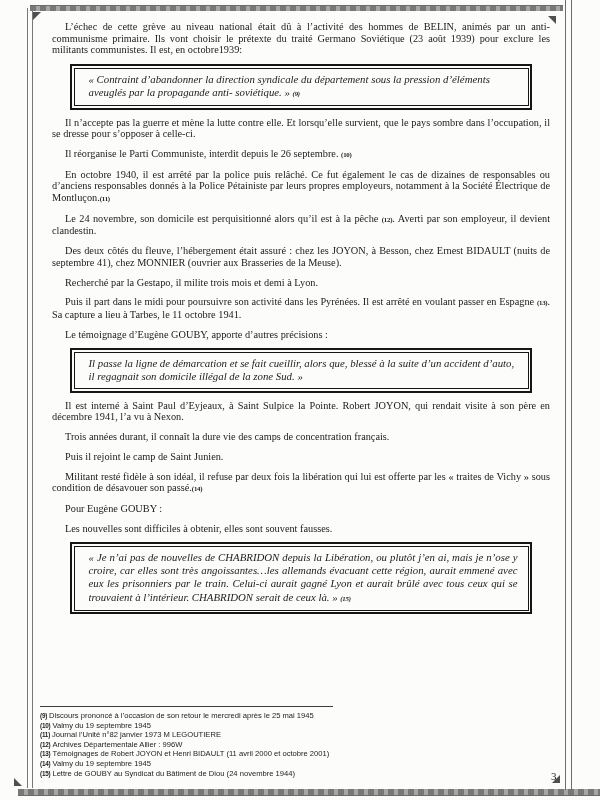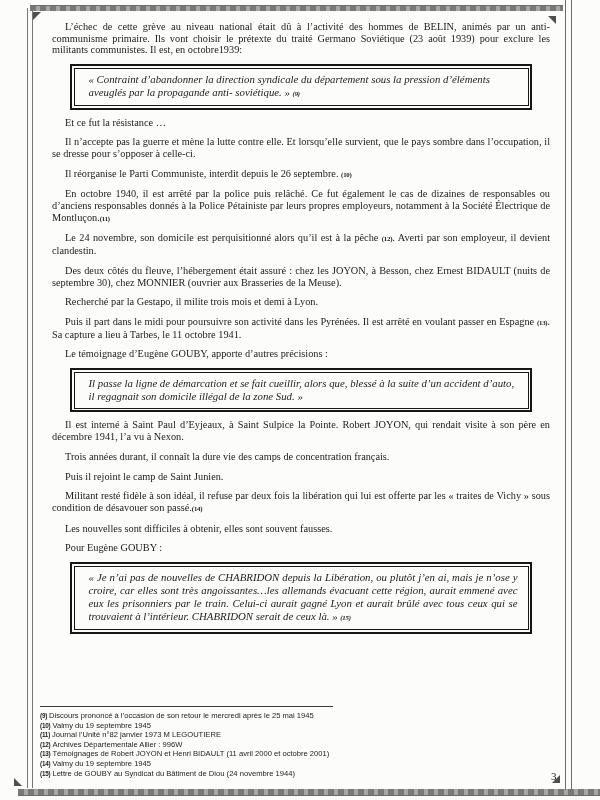--- a/index.html
+++ b/index.html
@@ -52,47 +52,46 @@
 
   <div class="content">
     <p class="para">L’échec de cette grève au niveau national était dû à l’activité des hommes de BELIN, animés par un anti-communisme primaire. Ils vont choisir le prétexte du traité Germano Soviétique (23 août 1939) pour exclure les militants communistes. Il est, en octobre1939:</p>
 
     <div class="qbox">
       <div class="qinner">
         <p><span>« Contraint d’abandonner la direction syndicale du département sous la pression d’éléments aveuglés par la propagande anti- soviétique. » </span><span class="fnref">(9)</span></p>
       </div>
     </div>
 
-    <p class="para gap">Et ce fut la résistance …</p>
 
     <p class="para gap">Il n’accepte pas la guerre et mène la lutte contre elle. Et lorsqu’elle survient, que le pays sombre dans l’occupation, il se dresse pour s’opposer à celle-ci.</p>
     <p class="para"><span>Il réorganise le Parti Communiste, interdit depuis le 26 septembre. </span><span class="fnref">(10)</span></p>
 
     <p class="para gap"><span>En octobre 1940, il est arrêté par la police puis relâché. Ce fut également le cas de dizaines de responsables ou d’anciens responsables donnés à la Police Pétainiste par leurs propres employeurs, notamment à la Société Électrique de Montluçon.</span><span class="fnref">(11)</span></p>
     <p class="para"><span>Le 24 novembre, son domicile est perquisitionné alors qu’il est à la pêche </span><span class="fnref">(12)</span><span>. Averti par son employeur, il devient clandestin.</span></p>
 
-    <p class="para">Des deux côtés du fleuve, l’hébergement était assuré : chez les JOYON, à Besson, chez Ernest BIDAULT (nuits de septembre 30), chez MONNIER (ouvrier aux Brasseries de la Meuse).</p>
+    <p class="para">Des deux côtés du fleuve, l’hébergement était assuré : chez les JOYON, à Besson, chez Ernest BIDAULT (nuits de septembre 41), chez MONNIER (ouvrier aux Brasseries de la Meuse).</p>
 
     <p class="para gap">Recherché par la Gestapo, il milite trois mois et demi à Lyon.</p>
     <p class="para"><span>Puis il part dans le midi pour poursuivre son activité dans les Pyrénées. Il est arrêté en voulant passer en Espagne </span><span class="fnref">(13)</span><span>. Sa capture a lieu à Tarbes, le 11 octobre 1941.</span></p>
 
     <p class="para gap">Le témoignage d’Eugène GOUBY, apporte d’autres précisions :</p>
 
     <div class="qbox">
       <div class="qinner">
         <p>Il passe la ligne de démarcation et se fait cueillir, alors que, blessé à la suite d’un accident d’auto, il regagnait son domicile illégal de la zone Sud. »</p>
       </div>
     </div>
 
     <p class="para gap">Il est interné à Saint Paul d’Eyjeaux, à Saint Sulpice la Pointe. Robert JOYON, qui rendait visite à son père en décembre 1941, l’a vu à Nexon.</p>
     <p class="para gap">Trois années durant, il connaît la dure vie des camps de concentration français.</p>
     <p class="para gap">Puis il rejoint le camp de Saint Junien.</p>
     <p class="para gap"><span>Militant resté fidèle à son idéal, il refuse par deux fois la libération qui lui est offerte par les « traites de Vichy » sous condition de désavouer son passé.</span><span class="fnref">(14)</span></p>
+    <p class="para gap">Pour Eugène GOUBY :</p>
     <p class="para gap">Les nouvelles sont difficiles à obtenir, elles sont souvent fausses.</p>
-    <p class="para gap">Pour Eugène GOUBY :</p>
 
     <div class="qbox">
       <div class="qinner qjust">
         <p><span>« Je n’ai pas de nouvelles de CHABRIDON depuis la Libération, ou plutôt j’en ai, mais je n’ose y croire, car elles sont très angoissantes…les allemands évacuant cette région, aurait emmené avec eux les prisonniers par le train. Celui-ci aurait gagné Lyon et aurait brûlé avec tous ceux qui se trouvaient à l’intérieur. CHABRIDON serait de ceux là. » </span><span class="fnref">(15)</span></p>
       </div>
     </div>
 
   </div>
 
   <div class="footsep"></div>

